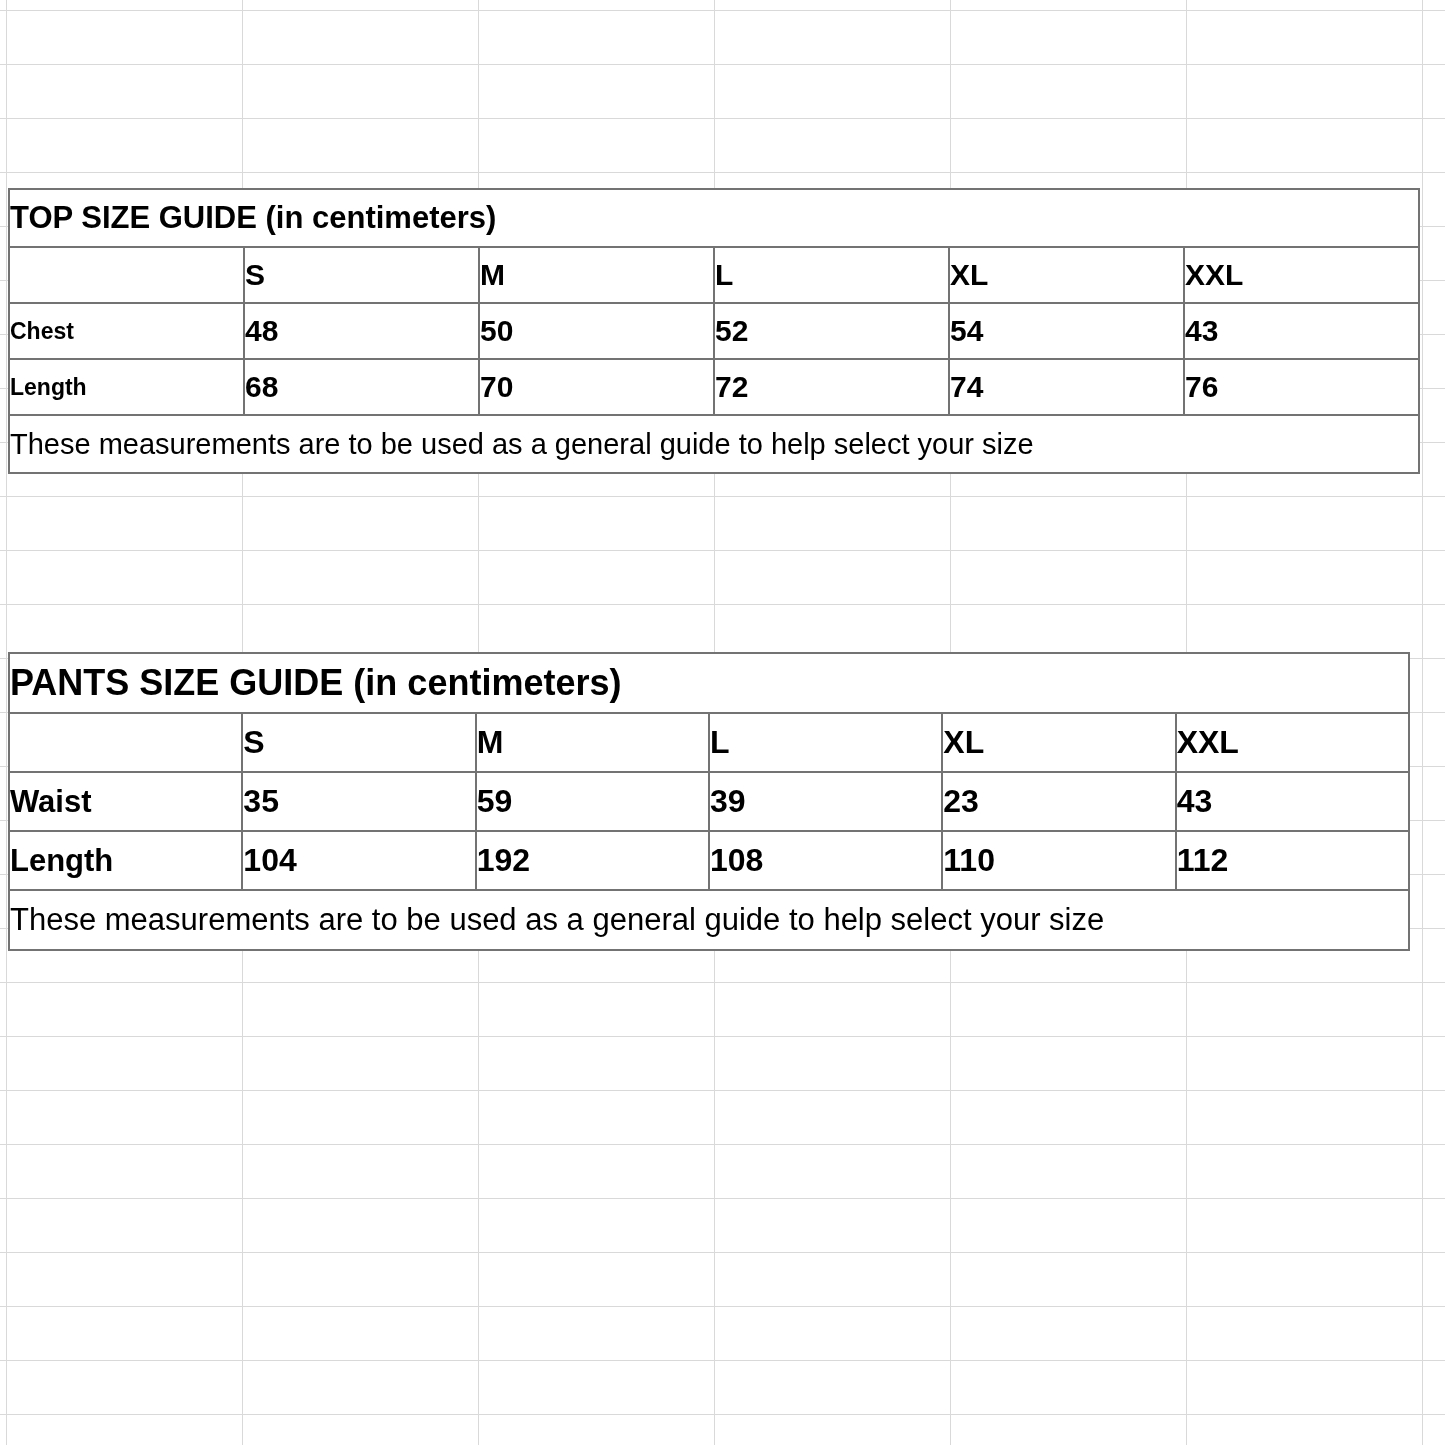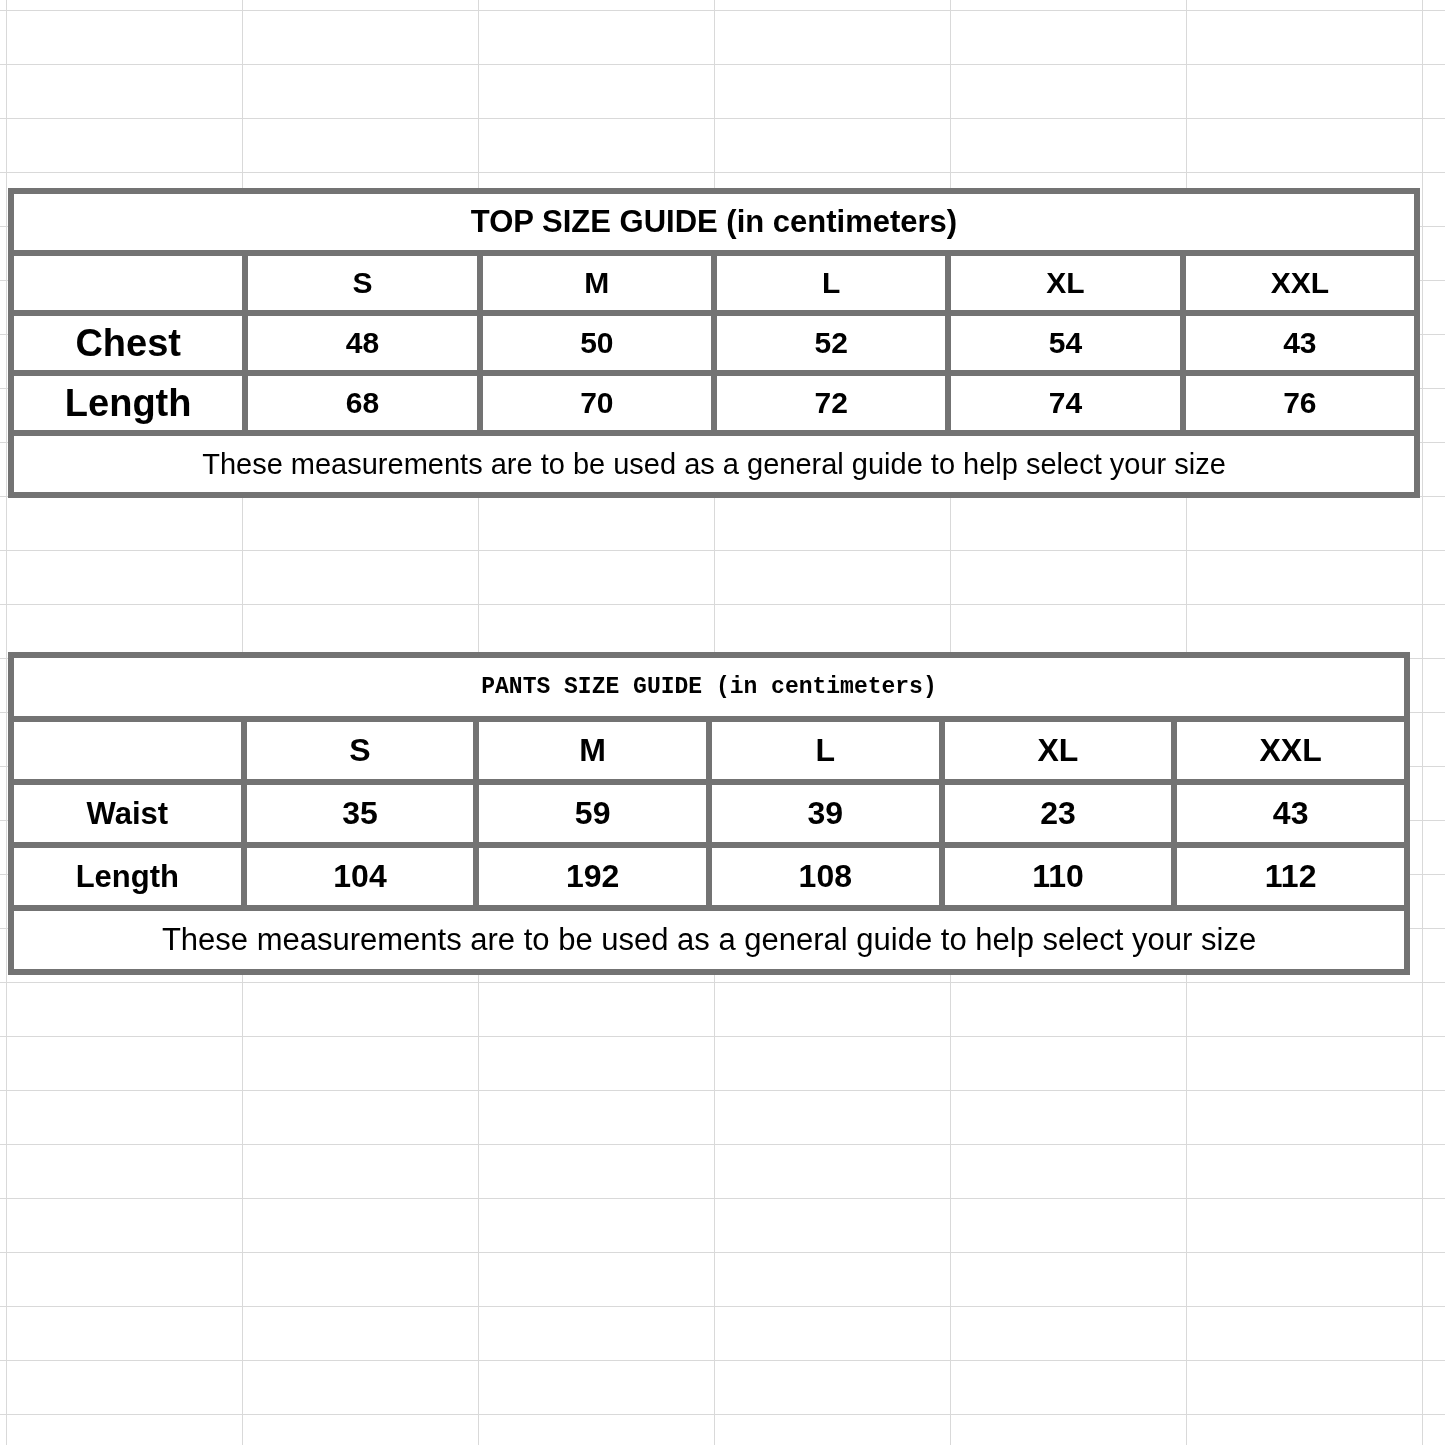--- a/index.html
+++ b/index.html
@@ -35,46 +35,45 @@
     height: 1445px;
   }
 
   table.size-table {
     position: absolute;
     border-collapse: collapse;
     table-layout: fixed;
     background: #ffffff;
   }
   table.size-table td {
-    border: 6px solid #737373;
-    text-align: center;
+    border: 2px solid #737373;
     font-weight: bold;
     color: #000000;
     padding: 0;
   }
 
   
   #top-size-table {
     left: 8px;
     top: 188px;
     width: 1412px;
   }
   #top-size-table td { height: 54px; font-size: 30px; }
   #top-size-table .title-cell { font-size: 31px; height: 56px; }
   #top-size-table .note-cell { font-weight: normal; font-size: 29px; height: 56px; }
-  #top-size-table .row-label { font-size: 38px; }
+  #top-size-table .row-label { font-size: 23px; }
 
   
   #pants-size-table {
     left: 8px;
     top: 652px;
     width: 1402px;
   }
   #pants-size-table td { height: 57px; font-size: 32px; }
-  #pants-size-table .title-cell { font-size: 23px; height: 58px; font-family: Liberation Mono, monospace; }
+  #pants-size-table .title-cell { font-size: 36px; height: 58px; }
   #pants-size-table .note-cell { font-weight: normal; font-size: 31px; height: 58px; }
   #pants-size-table .row-label { font-size: 31px; }
 
   .c-label { width: 318px; }
   .c-size  { width: 218px; }
 
   .p-label { width: 233px; }
   .p-size  { width: 234px; }
 </style>
 </head>

